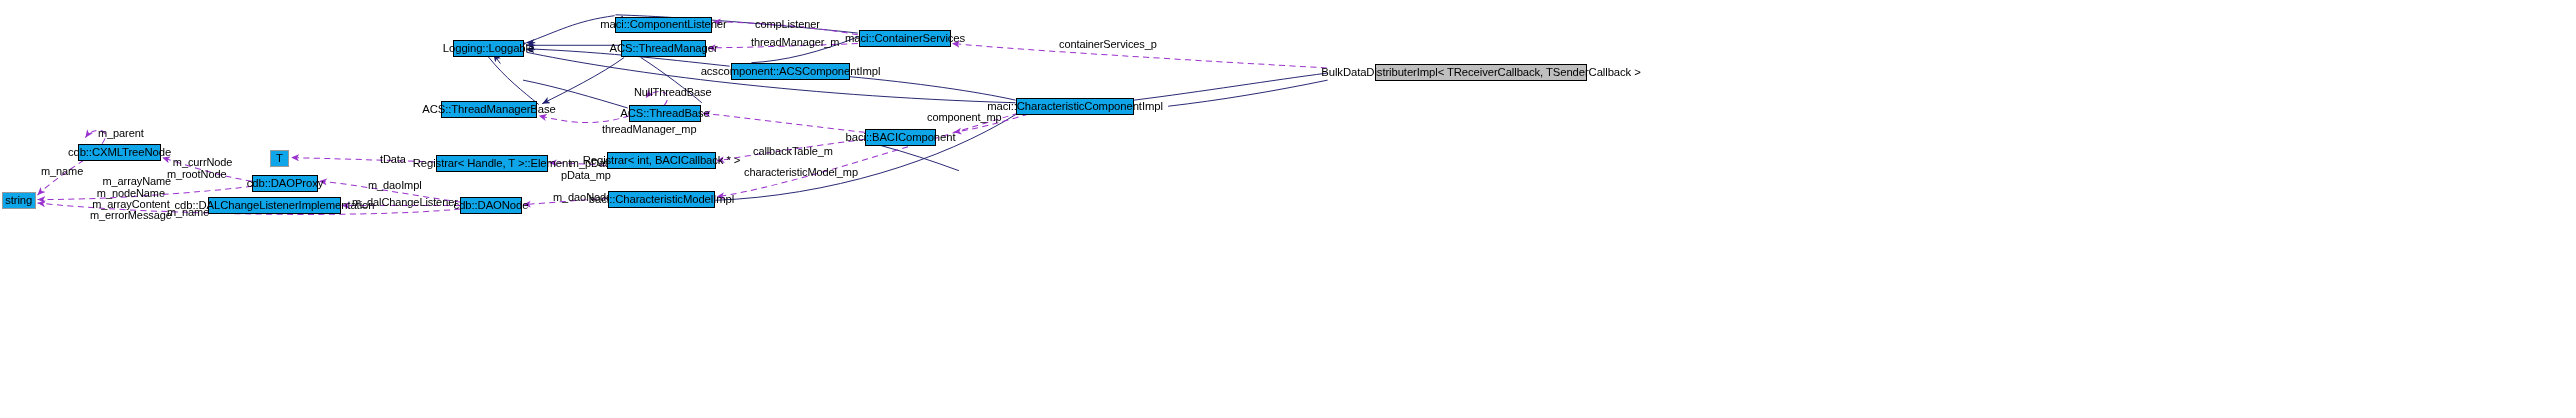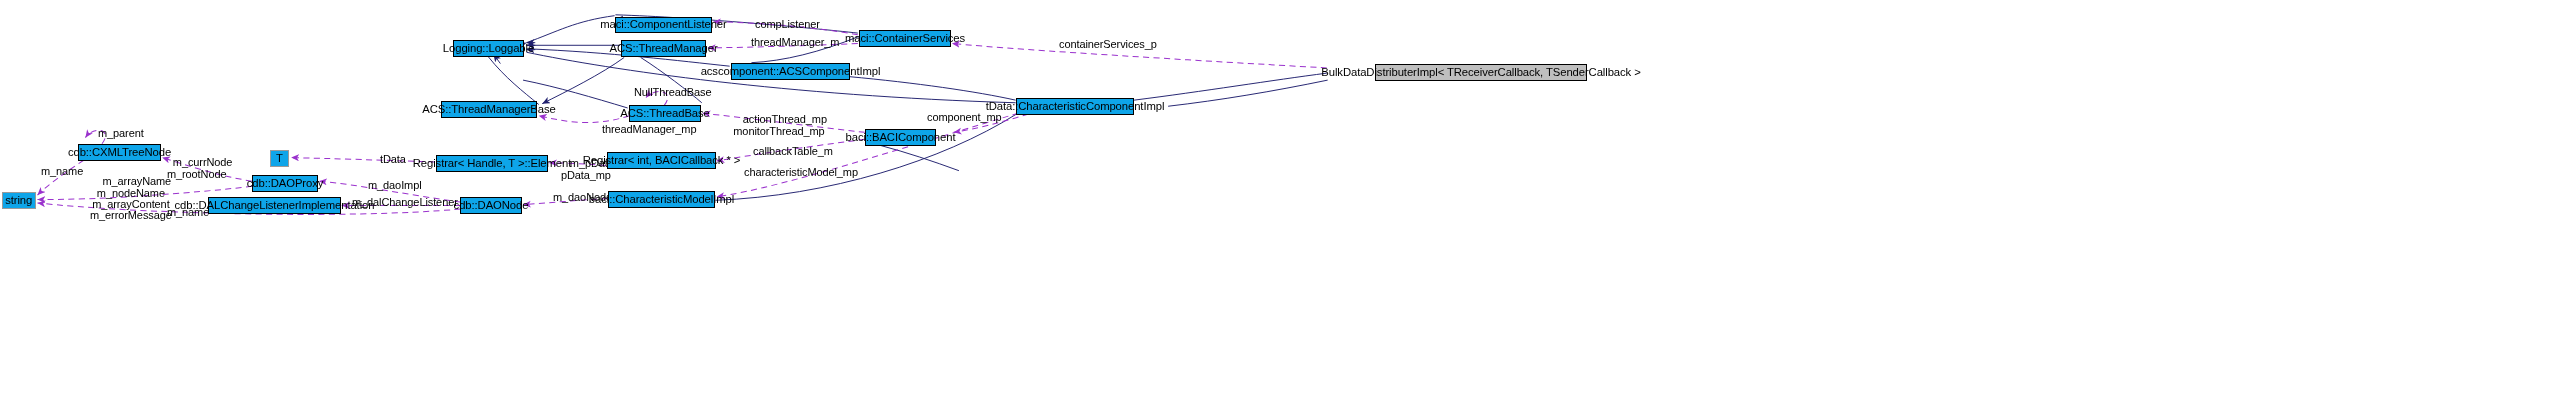--- a/index.html
+++ b/index.html
@@ -175,21 +175,21 @@
 
   <div class="node" style="left:441px;top:101px;width:96px;height:16.6px;">
     <span>ACS::ThreadManagerBase</span>
   </div>
 
   <div class="node" style="left:629px;top:105px;width:72px;height:16.6px;">
     <span>ACS::ThreadBase</span>
   </div>
 
   <div class="node" style="left:1016px;top:98px;width:118px;height:16.6px;">
-    <span>tData::CharacteristicComponentImpl</span>
+    <span>maci::CharacteristicComponentImpl</span>
   </div>
 
   <div class="node" style="left:78px;top:144px;width:83px;height:16.6px;">
     <span>cdb::CXMLTreeNode</span>
   </div>
 
   <div class="node" style="left:865px;top:129px;width:71px;height:16.6px;">
     <span>baci::BACIComponent</span>
   </div>
 
@@ -229,24 +229,20 @@
     <span>compListener</span>
   </div>
   <div class="elabel" style="left:751px;top:37px;">
     <span>threadManager_m</span>
   </div>
   <div class="elabel" style="left:1043px;top:39px;margin-left:16px;">
     <span>containerServices_p</span>
   </div>
   <div class="elabel" style="left:634px;top:87px;text-align:right;">
     <span>NullThreadBase</span>
-  </div>
-  <div class="elabel multi" style="left:731px;top:103px;white-space:pre;">
-    <span style="white-space:pre;">actionThread_mp
-monitorThread_mp</span>
   </div>
   <div class="elabel" style="left:927px;top:112px;">
     <span>component_mp</span>
   </div>
   <div class="elabel" style="left:98px;top:128px;">
     <span>m_parent</span>
   </div>
   <div class="elabel" style="left:602px;top:124px;">
     <span>threadManager_mp</span>
   </div>

